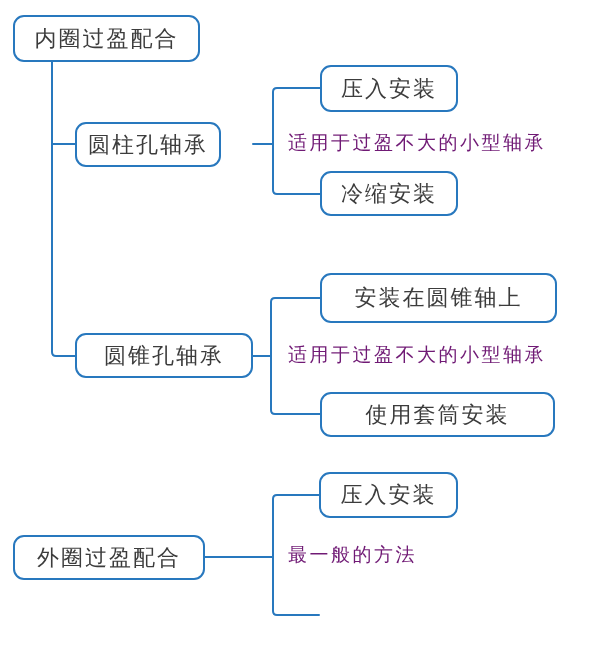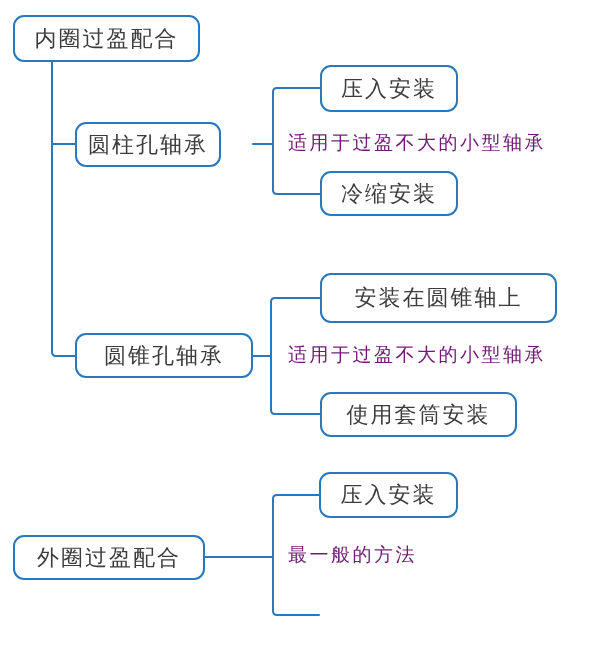--- a/index.html
+++ b/index.html
@@ -76,21 +76,21 @@
   <div class="note" style="left:288px; top:130px;">适用于过盈不大的小型轴承</div>
 
   <div class="node" style="left:320px; top:171px; width:138px; height:45px;">冷缩安装</div>
 
   <div class="node" style="left:75px; top:333px; width:178px; height:45px;">圆锥孔轴承</div>
 
   <div class="node" style="left:320px; top:273px; width:237px; height:50px;">安装在圆锥轴上</div>
 
   <div class="note" style="left:288px; top:342px;">适用于过盈不大的小型轴承</div>
 
-  <div class="node" style="left:320px; top:392px; width:197px; height:45px;">使用套筒安装</div>
+  <div class="node" style="left:320px; top:392px; width:235px; height:45px;">使用套筒安装</div>
 
   <div class="node" style="left:13px; top:535px; width:192px; height:45px;">外圈过盈配合</div>
 
   <div class="node" style="left:319px; top:472px; width:139px; height:46px;">压入安装</div>
 
   <div class="note" style="left:288px; top:542px;">最一般的方法</div>
 
 
 </div>
 

